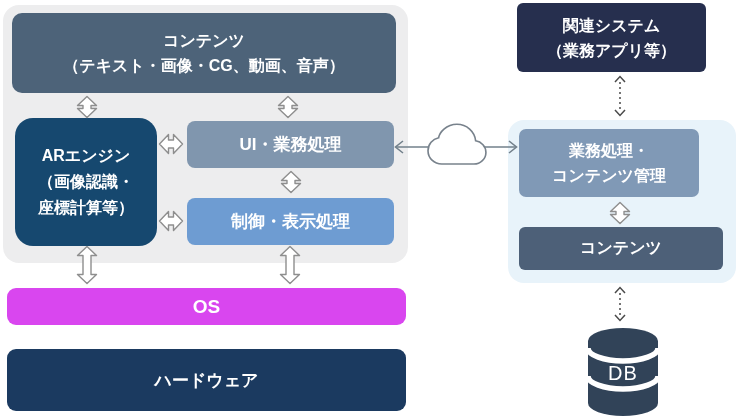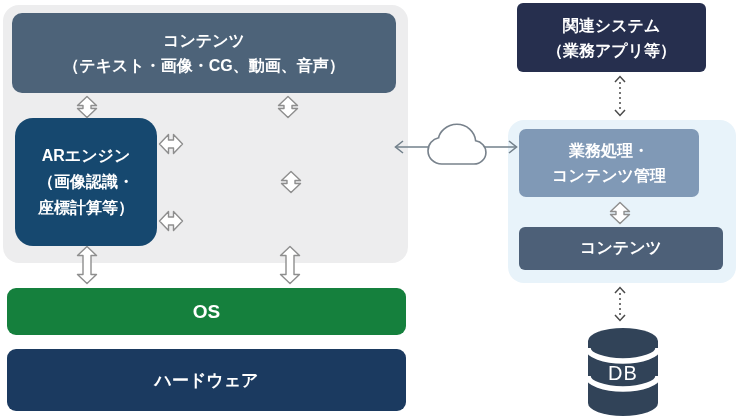--- a/index.html
+++ b/index.html
@@ -14,21 +14,21 @@
   .box{
     display:flex;align-items:center;justify-content:center;text-align:center;
     color:#ffffff;font-weight:700;
   }
   .label{white-space:pre-line;}
   
   .content-box{left:12px;top:13px;width:384px;height:80px;background:#4D6379;border-radius:10px;font-size:16px;line-height:25px;}
   .ar-box{left:15px;top:118px;width:142px;height:128px;background:#16486F;border-radius:18px;font-size:16px;line-height:26px;}
   .ui-box{left:187px;top:121px;width:207px;height:47px;background:#8096AE;border-radius:8px;font-size:17px;}
   .control-box{left:187px;top:198px;width:207px;height:47px;background:#6E9CD2;border-radius:8px;font-size:17px;}
-  .os-box{left:7px;top:288px;width:399px;height:47px;background:#15803d;border-radius:9px;font-size:19px;}
+  .os-box{left:7px;top:288px;width:399px;height:37px;background:#d946ef;border-radius:9px;font-size:19px;}
   .hw-box{left:7px;top:349px;width:399px;height:62px;background:#1B3A60;border-radius:9px;font-size:17px;}
   .related-box{left:517px;top:3px;width:189px;height:69px;background:#262F4E;border-radius:6px;font-size:16px;line-height:25px;}
   .mgmt-box{left:519px;top:129px;width:180px;height:68px;background:#8099B6;border-radius:7px;font-size:16px;line-height:25px;}
   .scontent-box{left:519px;top:227px;width:204px;height:43px;background:#4D6078;border-radius:6px;font-size:16px;}
   svg{display:block;}
 </style>
 </head>
 <body>
 
 <div class="stage">
@@ -39,21 +39,27 @@
     <span class="label">コンテンツ
 （テキスト・画像・CG、動画、音声）</span>
   </div>
 
   <div class="abs box ar-box">
     <span class="label">ARエンジン
 （画像認識・
 座標計算等）</span>
   </div>
 
+  <div class="abs box ui-box">
+    <span class="label">UI・業務処理</span>
+  </div>
 
+  <div class="abs box control-box">
+    <span class="label">制御・表示処理</span>
+  </div>
 
   <div class="abs box os-box">
     <span class="label">OS</span>
   </div>
 
   <div class="abs box hw-box">
     <span class="label">ハードウェア</span>
   </div>
 
   <div class="abs box related-box">

